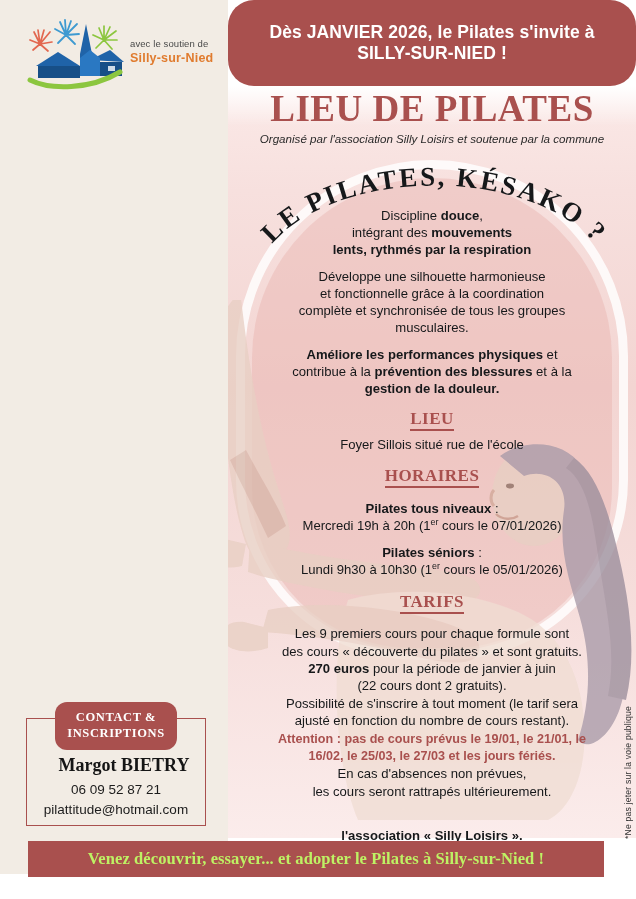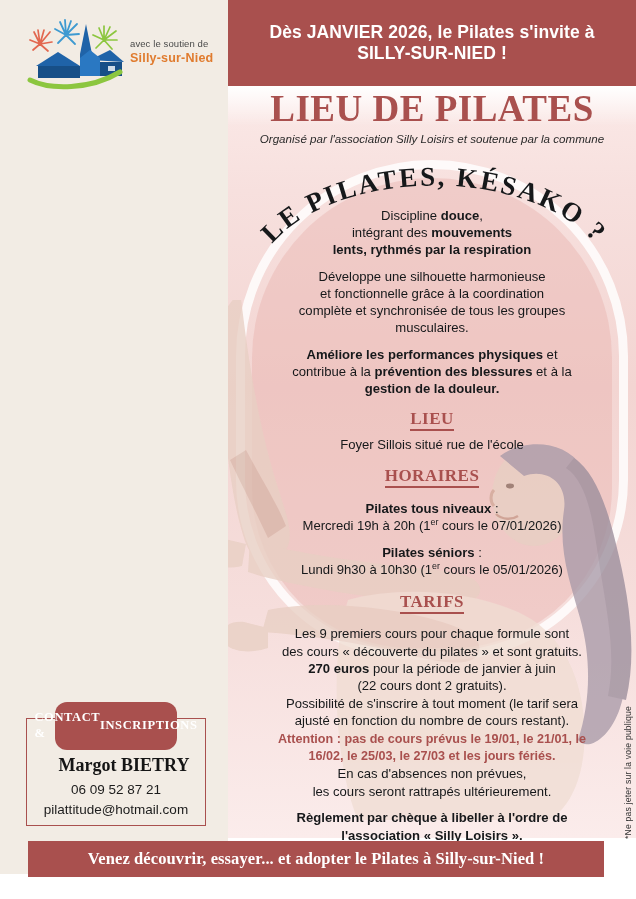--- a/index.html
+++ b/index.html
@@ -41,21 +41,21 @@
     position:absolute;left:8px;top:160px;width:392px;height:500px;
     border-radius:196px 196px 180px 180px;
     border:9px solid rgba(255,255,255,0.82);
     box-sizing:border-box;
   }
 
   
   .banner{
     position:absolute;left:228px;top:0;width:408px;height:86px;
     background:#a9504e;z-index:5;
-    display:flex;align-items:center;justify-content:center;
+    display:flex;align-items:center;justify-content:center;border-radius:26px;
   }
   .banner-text{
     color:#ffffff;font-weight:bold;font-size:17.5px;line-height:1.22;
     text-align:center;letter-spacing:.1px;padding:0 10px;
   }
 
   
   .logo-wrap{position:absolute;left:18px;top:8px;width:206px;height:84px;z-index:6;}
   .logo-mark{position:absolute;left:6px;top:2px;width:104px;height:80px;}
   .logo-side{position:absolute;left:112px;top:30px;width:96px;}
@@ -81,21 +81,21 @@
 
   
   .contact-box{
     position:absolute;left:26px;top:718px;width:180px;height:108px;
     border:1.6px solid #a9504e;box-sizing:border-box;z-index:4;
     background:#f2ece4;
   }
   .contact-pill{
     position:absolute;left:55px;top:702px;width:122px;height:48px;
     background:#a9504e;border-radius:12px;z-index:6;
-    display:flex;flex-direction:row;align-items:center;justify-content:center;
+    display:flex;flex-direction:column;align-items:center;justify-content:center;
   }
   .contact-pill span{
     font-family:"Liberation Serif", serif;
     color:#fff;font-weight:bold;font-size:12.5px;letter-spacing:.6px;line-height:1.25;
   }
   .contact-name{
     position:absolute;left:26px;top:755px;width:180px;text-align:center;z-index:7;
     font-family:"Liberation Serif", serif;font-weight:bold;font-size:18px;color:#151515;padding-left:8px;
   }
   .contact-lines{
@@ -132,21 +132,21 @@
   .info-line{font-size:13.1px;line-height:1.33;color:#16181a;margin:0;}
   .info-line b{font-weight:bold;}
   .attn{color:#a9504e;font-weight:bold;font-size:12.6px;line-height:1.34;margin:1px 0;}
 
   
   .bottom-banner{
     position:absolute;left:28px;top:841px;width:576px;height:36px;
     background:#a9504e;z-index:8;display:flex;align-items:center;justify-content:center;
   }
   .bottom-banner span{
-    font-family:"Liberation Serif", serif;font-weight:bold;color:#ffffff;
+    font-family:"Liberation Serif", serif;font-weight:bold;color:#bef264;
     font-size:16.5px;letter-spacing:.1px;
   }
 
   
   .side-note{
     position:absolute;right:3px;top:706px;z-index:9;
     writing-mode:vertical-rl;transform:rotate(180deg);
     font-size:8.6px;color:#333;letter-spacing:.2px;white-space:nowrap;
   }
 
@@ -362,21 +362,21 @@
       </p>
       <p class="attn">
         <span>Attention : pas de cours prévus le 19/01, le 21/01, le</span><br>
         <span>16/02, le 25/03, le 27/03 et les jours fériés.</span>
       </p>
       <p class="info-line">
         <span>En cas d'absences non prévues,</span><br>
         <span>les cours seront rattrapés ultérieurement.</span>
       </p>
       <p class="info-line" style="margin-top:9px;">
-        <b>Règlement par chèque à libeller à l'ordre de</b><br>
+        <br>
         <b>l'association « Silly Loisirs ».</b>
       </p>
     </div>
   </div>
 
   <div class="bottom-banner">
     <span>Venez découvrir, essayer... et adopter le Pilates à Silly-sur-Nied !</span>
   </div>
 
   <div class="side-note">*Ne pas jeter sur la voie publique</div>

